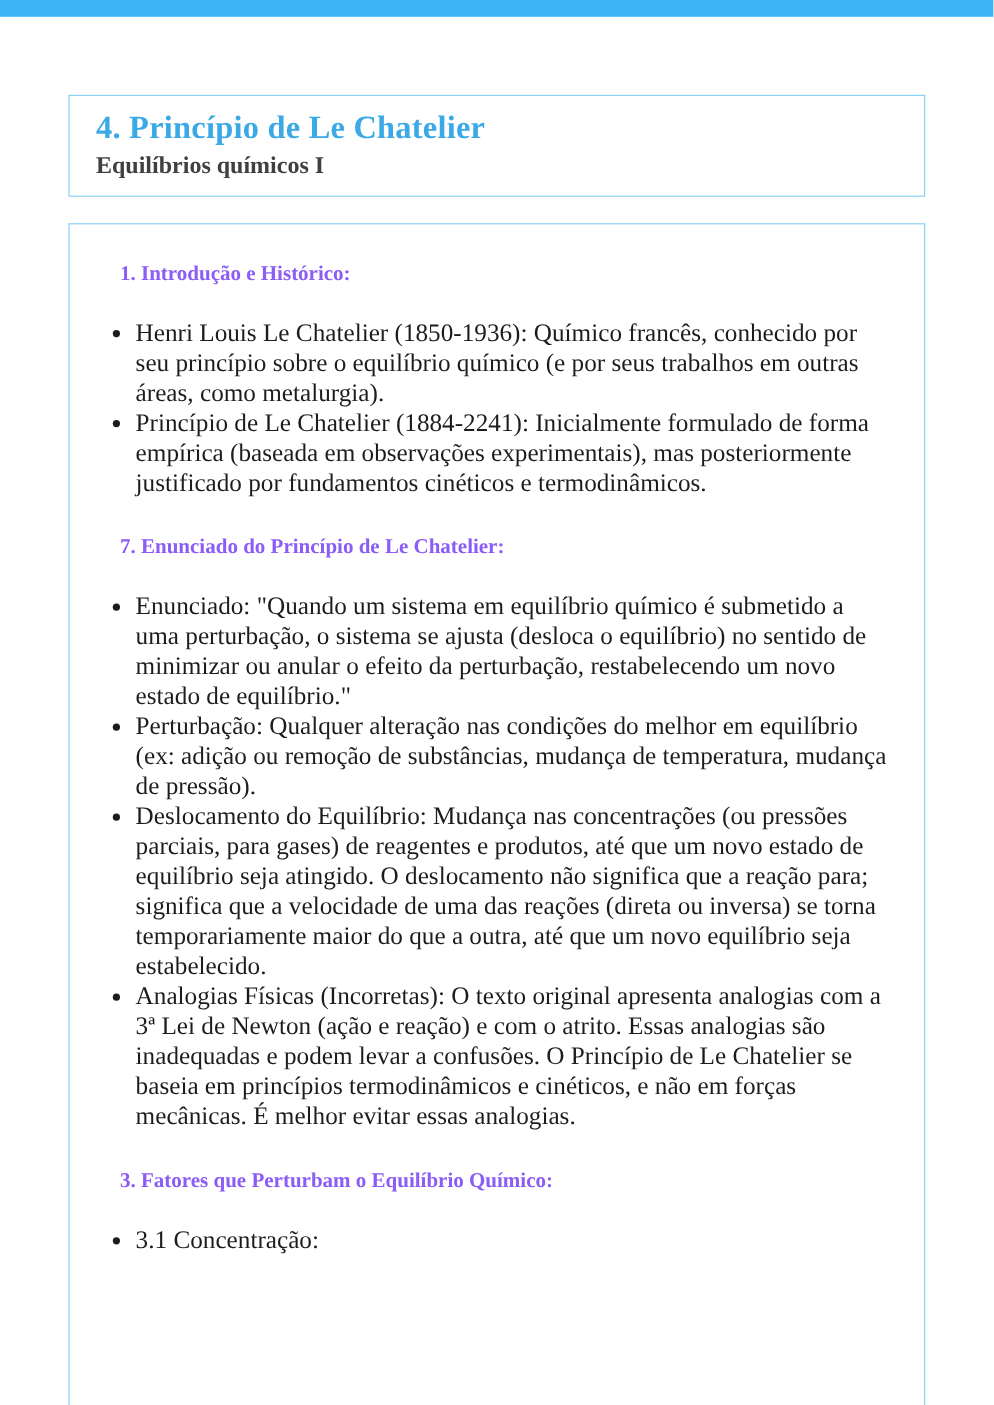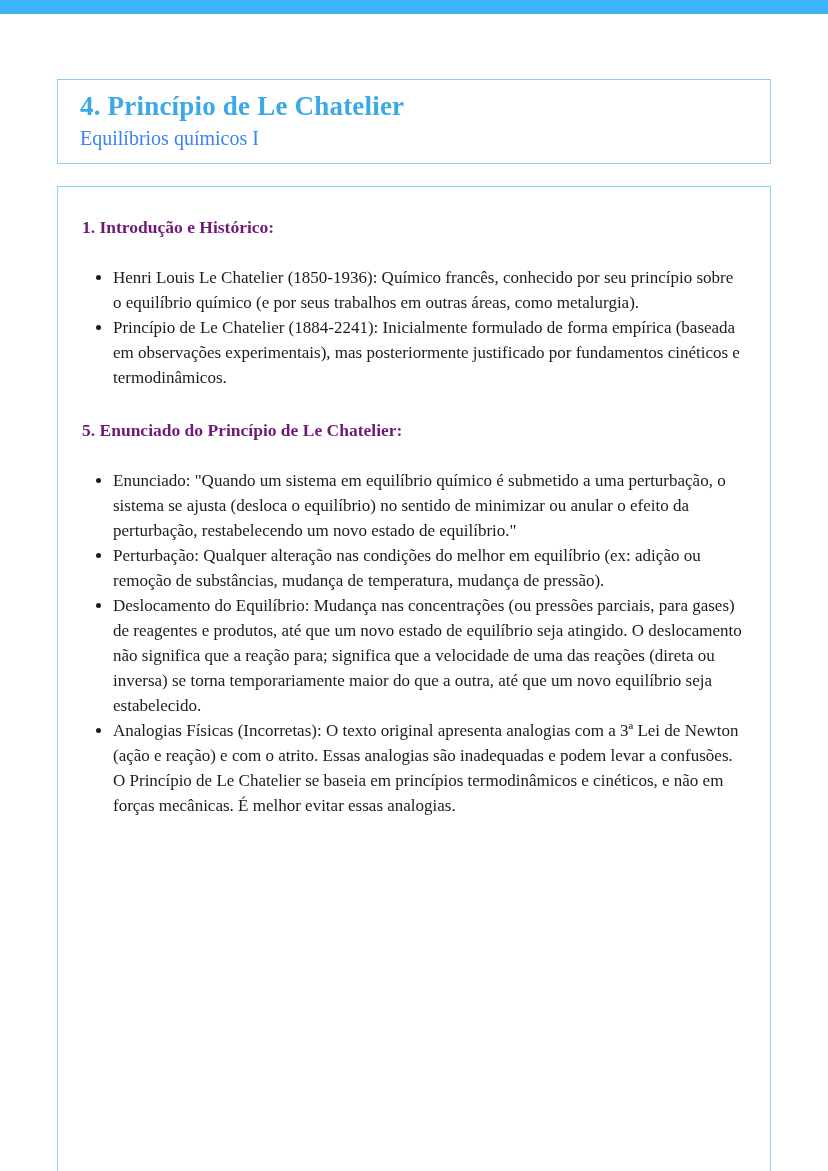--- a/index.html
+++ b/index.html
@@ -37,46 +37,47 @@
     font-size: 27px;
     line-height: 32px;
     font-weight: bold;
     color: #3ba9e5;
     letter-spacing: 0.2px;
   }
   .page-subtitle {
     margin: 4px 0 0 0;
     font-size: 20px;
     line-height: 25px;
-    color: #3b82f6;
+    color: #404040;
+    font-weight: bold;
   }
   .content-card {
     margin-top: 22px;
     padding: 30px 26px 40px 24px;
     min-height: 1080px; 
   }
   .section-heading {
-    margin: 30px 0 27px 0;
+    margin: 30px 0 27px 18px;
     font-size: 17.5px;
     line-height: 21px;
     font-weight: bold;
-    color: #701a75;
+    color: #8b5cf6;
   }
   .section:first-child .section-heading {
     margin-top: 0;
   }
   ul.blist {
     margin: 0;
     padding-left: 31px;
   }
   ul.blist[data-level="1"] { list-style-type: disc; }
   ul.blist li {
     margin: 0;
     padding: 0;
-    font-size: 17px;
+    font-size: 21px;
     line-height: 25px;
     color: #1c1c1c;
   }
 </style>
 </head>
 <body>
 
 <div class="top-bar" style="background: rgb(61, 180, 245);"></div>
 
 <div class="page">
@@ -89,24 +90,30 @@
   <section class="card content-card" style="border-color: rgb(138, 210, 242);">
     <div id="sections-root">
         <div class="section">
           <h2 class="section-heading">1. Introdução e Histórico:</h2>
           <ul class="blist" data-level="1">
             <li>Henri Louis Le Chatelier (1850-1936): Químico francês, conhecido por seu princípio sobre o equilíbrio químico (e por seus trabalhos em outras áreas, como metalurgia).</li>
             <li>Princípio de Le Chatelier (1884-2241): Inicialmente formulado de forma empírica (baseada em observações experimentais), mas posteriormente justificado por fundamentos cinéticos e termodinâmicos.</li>
           </ul>
         </div>
         <div class="section">
-          <h2 class="section-heading">5. Enunciado do Princípio de Le Chatelier:</h2>
+          <h2 class="section-heading">7. Enunciado do Princípio de Le Chatelier:</h2>
           <ul class="blist" data-level="1">
             <li>Enunciado: "Quando um sistema em equilíbrio químico é submetido a uma perturbação, o sistema se ajusta (desloca o equilíbrio) no sentido de minimizar ou anular o efeito da perturbação, restabelecendo um novo estado de equilíbrio."</li>
             <li>Perturbação: Qualquer alteração nas condições do melhor em equilíbrio (ex: adição ou remoção de substâncias, mudança de temperatura, mudança de pressão).</li>
             <li>Deslocamento do Equilíbrio: Mudança nas concentrações (ou pressões parciais, para gases) de reagentes e produtos, até que um novo estado de equilíbrio seja atingido. O deslocamento não significa que a reação para; significa que a velocidade de uma das reações (direta ou inversa) se torna temporariamente maior do que a outra, até que um novo equilíbrio seja estabelecido.</li>
             <li>Analogias Físicas (Incorretas): O texto original apresenta analogias com a 3ª Lei de Newton (ação e reação) e com o atrito. Essas analogias são inadequadas e podem levar a confusões. O Princípio de Le Chatelier se baseia em princípios termodinâmicos e cinéticos, e não em forças mecânicas. É melhor evitar essas analogias.</li>
+          </ul>
+        </div>
+        <div class="section">
+          <h2 class="section-heading">3. Fatores que Perturbam o Equilíbrio Químico:</h2>
+          <ul class="blist" data-level="1">
+            <li>3.1 Concentração:</li>
           </ul>
         </div>
       </div>
   </section>
 
 </div>
 
 </body></html>

